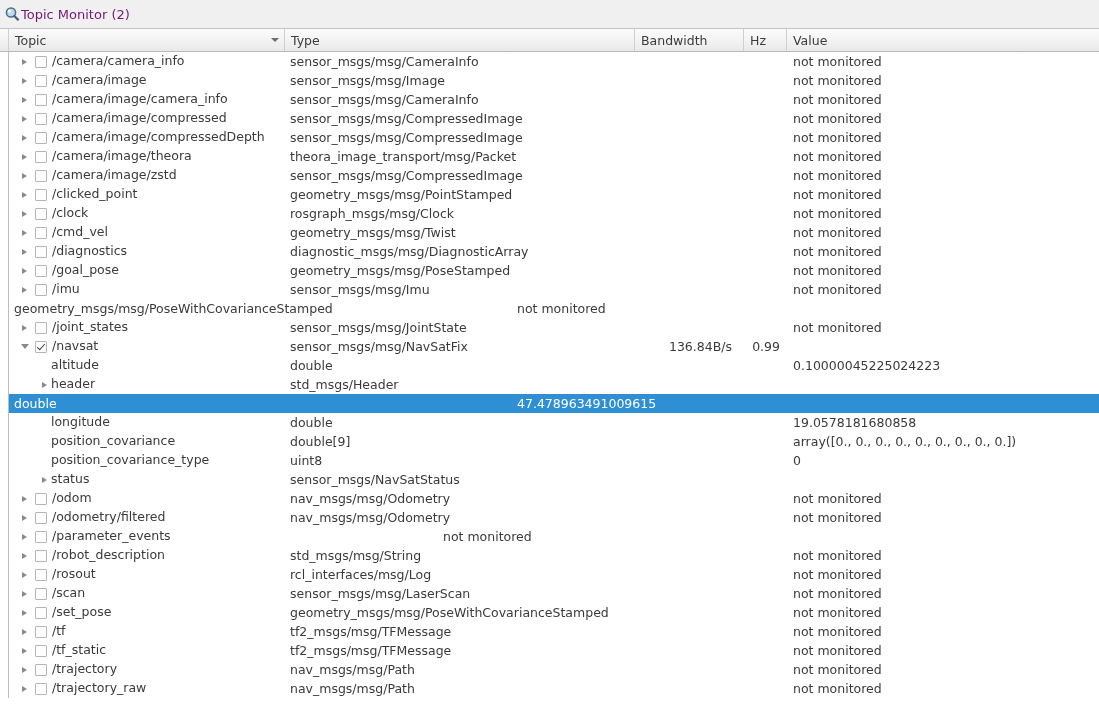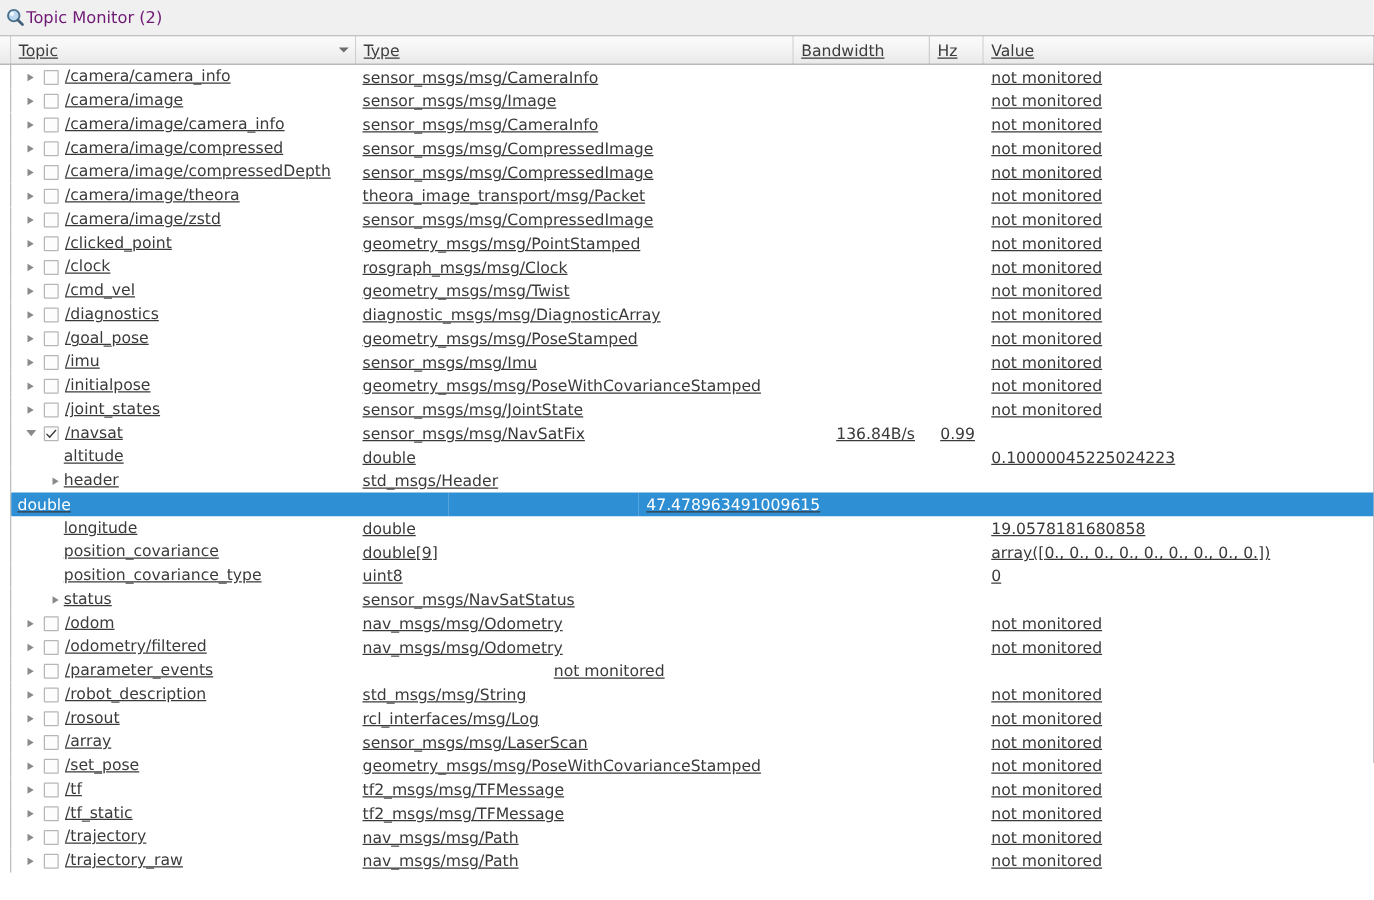--- a/index.html
+++ b/index.html
@@ -38,24 +38,23 @@
     color: #701a75;
     line-height: 1;
     white-space: nowrap;
     margin-left: 0px;
   }
 
   
   #tree-widget {
     position: relative;
     height: 657px;
-    background: #0f172a;
+    background: #6d28d9;
     box-sizing: border-box;
     border-top: 1px solid #c3c3c3;
-    text-decoration: underline;
   }
 
   
   #header-row {
     display: flex;
     height: 23px;
     box-sizing: border-box;
     background: linear-gradient(to bottom, #fbfbfb 0%, #f4f4f4 45%, #e9e9e9 100%);
     border-bottom: 1px solid #b9b9b9;
     overflow: hidden;
@@ -408,29 +407,20 @@
             <span class="tlabel">/imu</span>
           </div>
         </div>
         <div class="cell c-type">sensor_msgs/msg/Imu</div>
         <div class="cell c-bandwidth"></div>
         <div class="cell c-hz"></div>
         <div class="cell c-value">not monitored</div>
       </div>
       <div class="row">
         <div class="cell c-gutter"></div>
-        <div class="cell c-topic">
-          <div class="tw indent-0">
-            <span class="arrow-slot">
-              <span class="arrow"></span>
-            </span>
-            <span class="cbox"></span>
-            <span class="tlabel">/initialpose</span>
-          </div>
-        </div>
         <div class="cell c-type">geometry_msgs/msg/PoseWithCovarianceStamped</div>
         <div class="cell c-bandwidth"></div>
         <div class="cell c-hz"></div>
         <div class="cell c-value">not monitored</div>
       </div>
       <div class="row">
         <div class="cell c-gutter"></div>
         <div class="cell c-topic">
           <div class="tw indent-0">
             <span class="arrow-slot">
@@ -630,21 +620,21 @@
         <div class="cell c-value">not monitored</div>
       </div>
       <div class="row">
         <div class="cell c-gutter"></div>
         <div class="cell c-topic">
           <div class="tw indent-0">
             <span class="arrow-slot">
               <span class="arrow"></span>
             </span>
             <span class="cbox"></span>
-            <span class="tlabel">/array</span>
+            <span class="tlabel">/scan</span>
           </div>
         </div>
         <div class="cell c-type">sensor_msgs/msg/LaserScan</div>
         <div class="cell c-bandwidth"></div>
         <div class="cell c-hz"></div>
         <div class="cell c-value">not monitored</div>
       </div>
       <div class="row">
         <div class="cell c-gutter"></div>
         <div class="cell c-topic">

